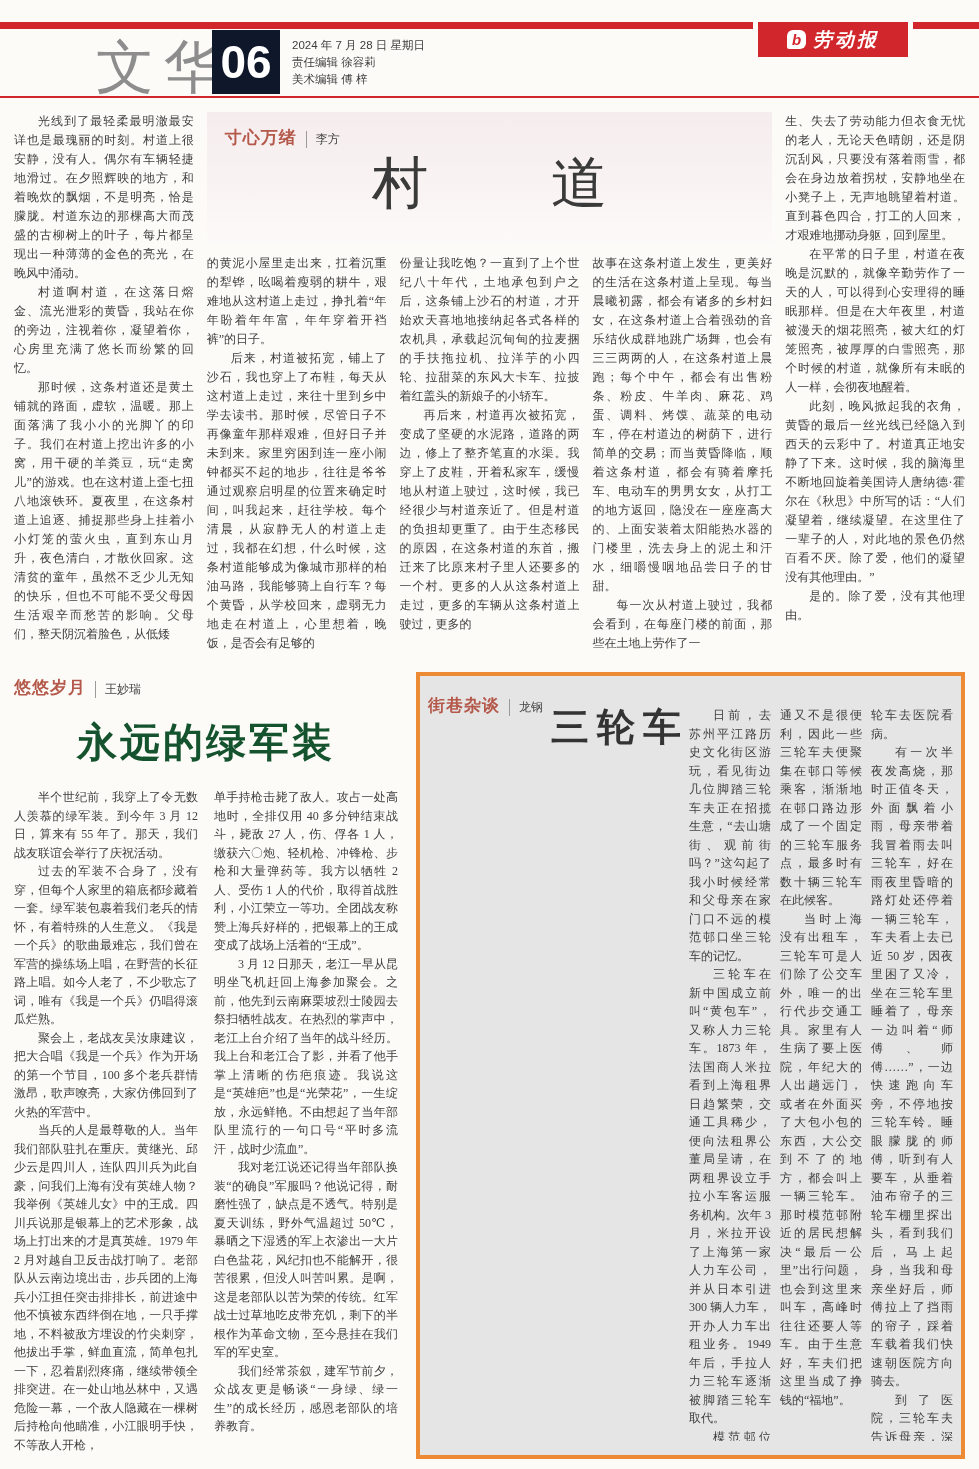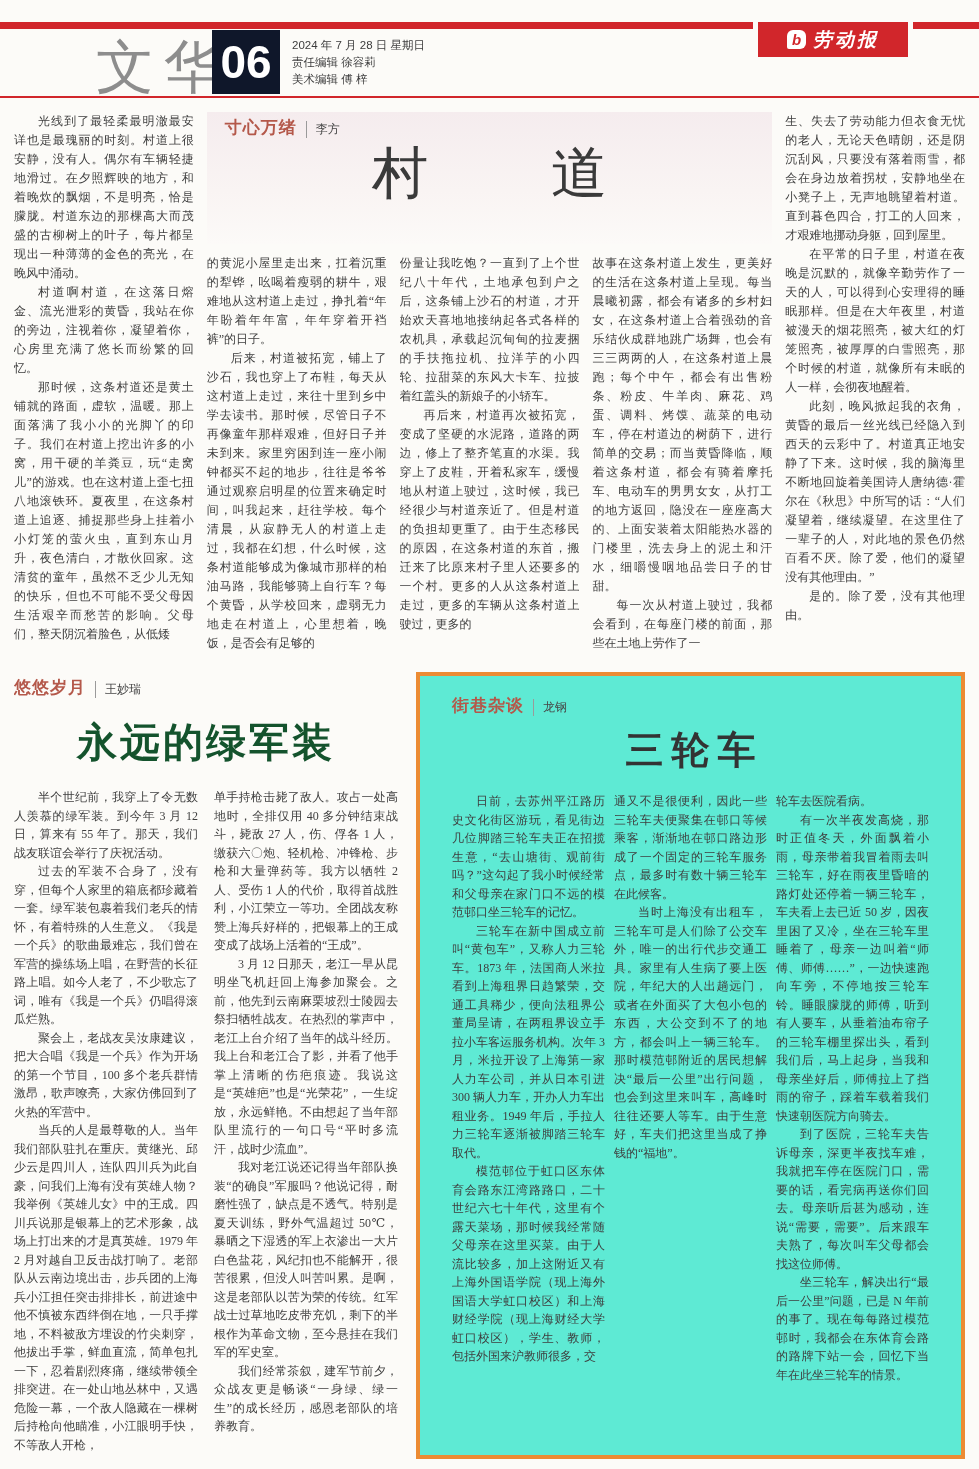--- a/index.html
+++ b/index.html
@@ -34,33 +34,33 @@
   
   .a1{margin:12px 14px 0;height:548px;display:grid;grid-template-columns:repeat(5,1fr);
       grid-template-rows:132px 1fr;column-gap:13px;row-gap:10px;overflow:hidden;}
   .a1 .col-text{font-size:12px;line-height:19px;text-align:justify;overflow:hidden;}
   .a1 .c1{grid-column:1;grid-row:1/3;}
   .a1 .c2{grid-column:2;grid-row:2;}
   .a1 .c3{grid-column:3;grid-row:2;}
   .a1 .c4{grid-column:4;grid-row:2;}
   .a1 .c5{grid-column:5;grid-row:1/3;}
   .a1-title-block{grid-column:2/5;grid-row:1;background:linear-gradient(180deg,#f5ecee 0%,#f9f4f3 60%,#fcfaf8 100%);
-      padding:4px 18px 0;}
+      padding:14px 18px 0;}
   .a1-title{margin:4px 0 8px;text-align:center;font-size:56px;line-height:1.1;font-weight:500;color:#3a3a3a;
       letter-spacing:2.2em;text-indent:2.2em;}
   
   .bottom{display:flex;gap:18px;margin:12px 14px 0;height:787px;overflow:hidden;}
   
   .a2{width:384px;flex:none;display:flex;flex-direction:column;padding-top:4px;}
   .a2-title{margin:16px 0 18px;text-align:center;font-size:40px;font-weight:600;color:#14532d;letter-spacing:3px;}
   .a2 .cols{gap:16px;flex:1;}
   .a2 .col{font-size:12px;line-height:18.5px;}
   
-  .a3{flex:1;border:4px solid #ec8b33;background:#5eead4;padding:18px 32px 14px;
-      display:flex;flex-direction:column;overflow:hidden;}
+  .a3{flex:1;border:4px solid #ec8b33;background:#e5e5e5;padding:18px 8px 14px;
+      display:flex;flex-direction:row;overflow:hidden;}
   .a3-title{margin:8px 0 4px;text-align:center;font-size:38px;font-weight:600;color:#333;letter-spacing:8px;text-indent:8px;}
   .a3 .cols{gap:9px;flex:1;margin-top:12px;}
   .a3 .col{font-size:12px;line-height:18.5px;}
 </style>
 </head>
 <body>
 
 <div class="page">
 
   <div class="hdr">

